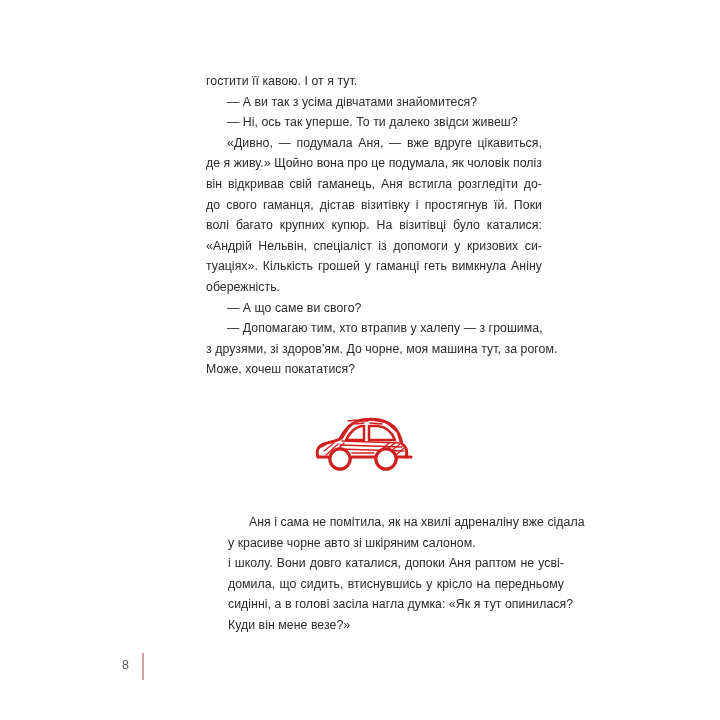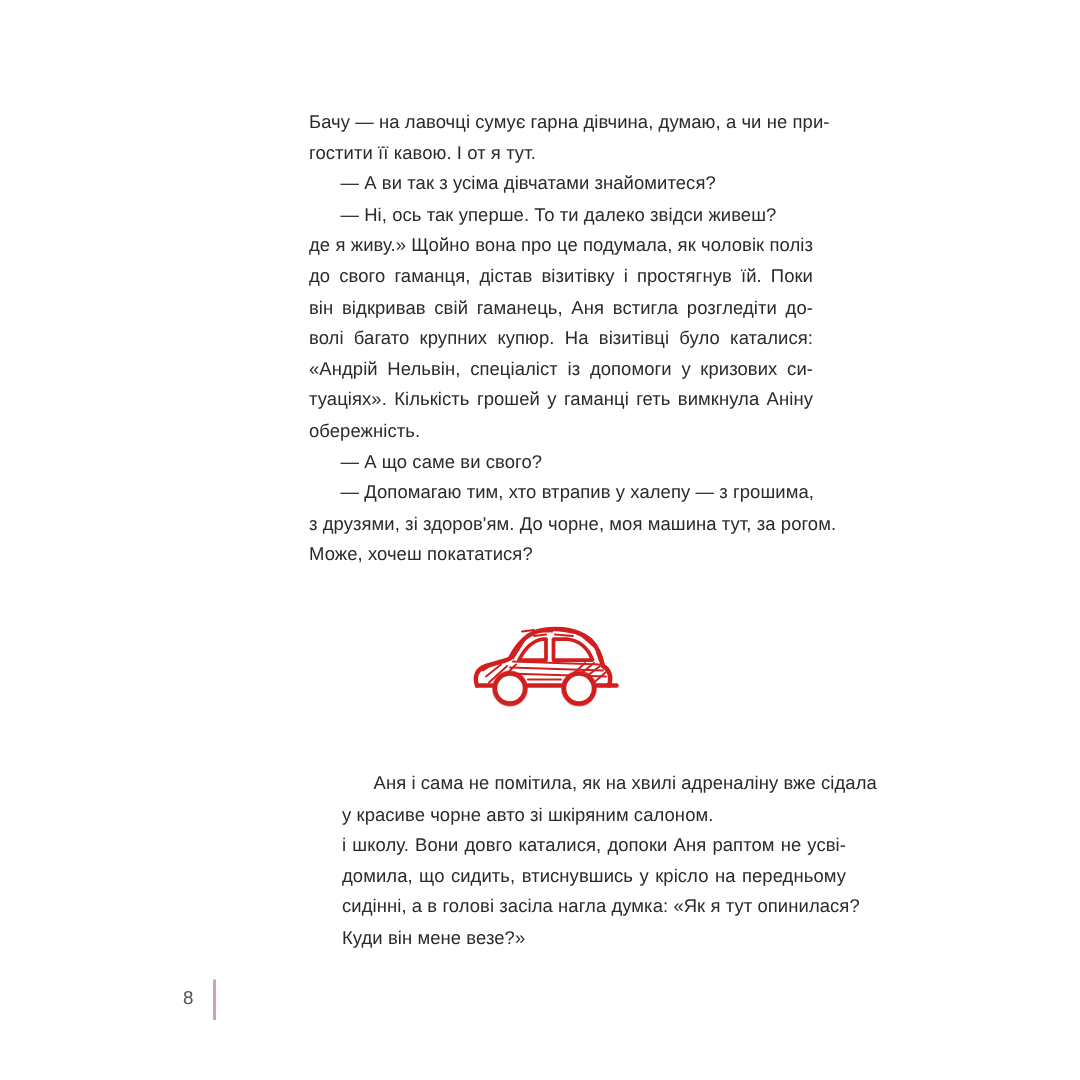--- a/index.html
+++ b/index.html
@@ -70,27 +70,27 @@
     height: 27px;
     background: #d7a0a8;
   }
 </style>
 </head>
 <body>
 
 <div class="page">
 
   <div class="text-block" id="block-top">
-      <p class="line">Бачу — на лавочці сумує гарна дівчина, думаю, а чи не при-</p>
       <p class="line line-left">гостити її кавою. І от я тут.</p>
       <p class="line indent line-left">— А ви так з усіма дівчатами знайомитеся?</p>
       <p class="line indent line-left">— Ні, ось так уперше. То ти далеко звідси живеш?</p>
+      <p class="line indent">«Дивно, — подумала Аня, — вже вдруге цікавиться,</p>
       <p class="line">де я живу.» Щойно вона про це подумала, як чоловік поліз</p>
+      <p class="line">він відкривав свій гаманець, Аня встигла розгледіти до-</p>
       <p class="line">до свого гаманця, дістав візитівку і простягнув їй. Поки</p>
-      <p class="line">він відкривав свій гаманець, Аня встигла розгледіти до-</p>
       <p class="line">волі багато крупних купюр. На візитівці було каталися:</p>
       <p class="line">«Андрій Нельвін, спеціаліст із допомоги у кризових си-</p>
       <p class="line">туаціях». Кількість грошей у гаманці геть вимкнула Аніну</p>
       <p class="line line-left">обережність.</p>
       <p class="line indent line-left">— А що саме ви свого?</p>
       <p class="line indent">— Допомагаю тим, хто втрапив у халепу — з грошима,</p>
       <p class="line">з друзями, зі здоров'ям. До чорне, моя машина тут, за рогом.</p>
       <p class="line line-left">Може, хочеш покататися?</p>
     </div>
 

